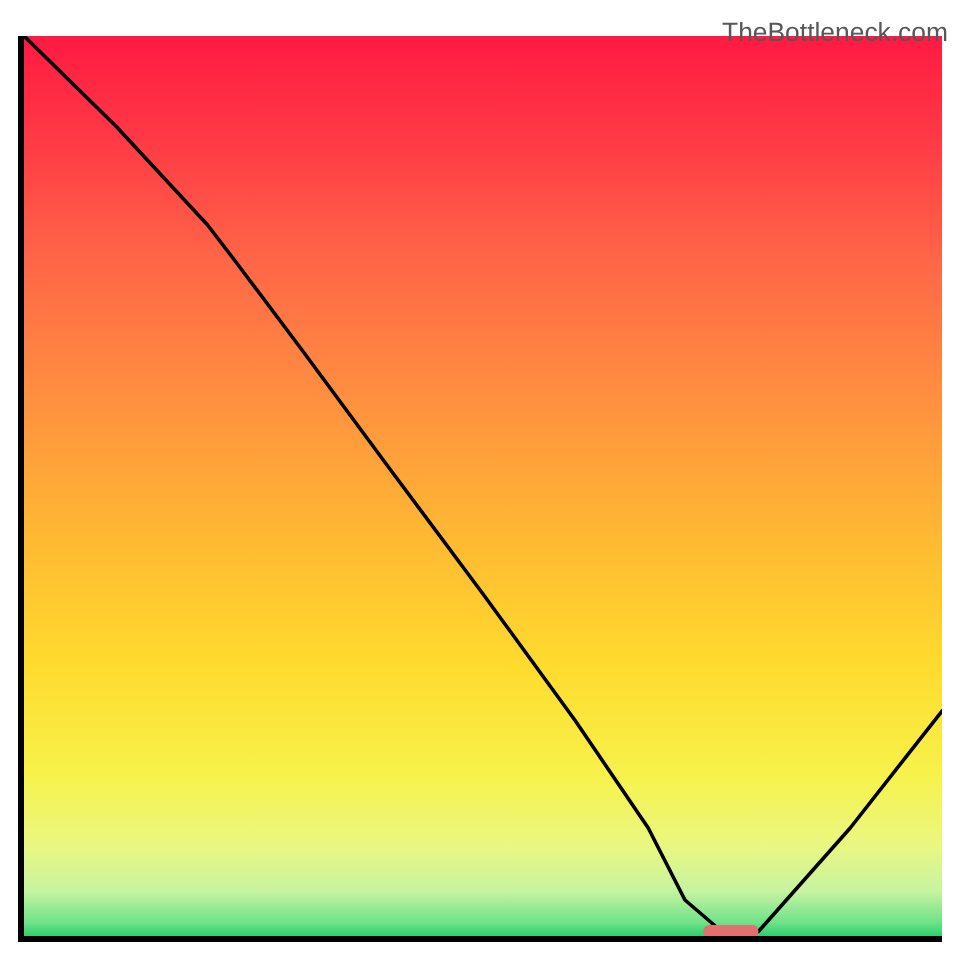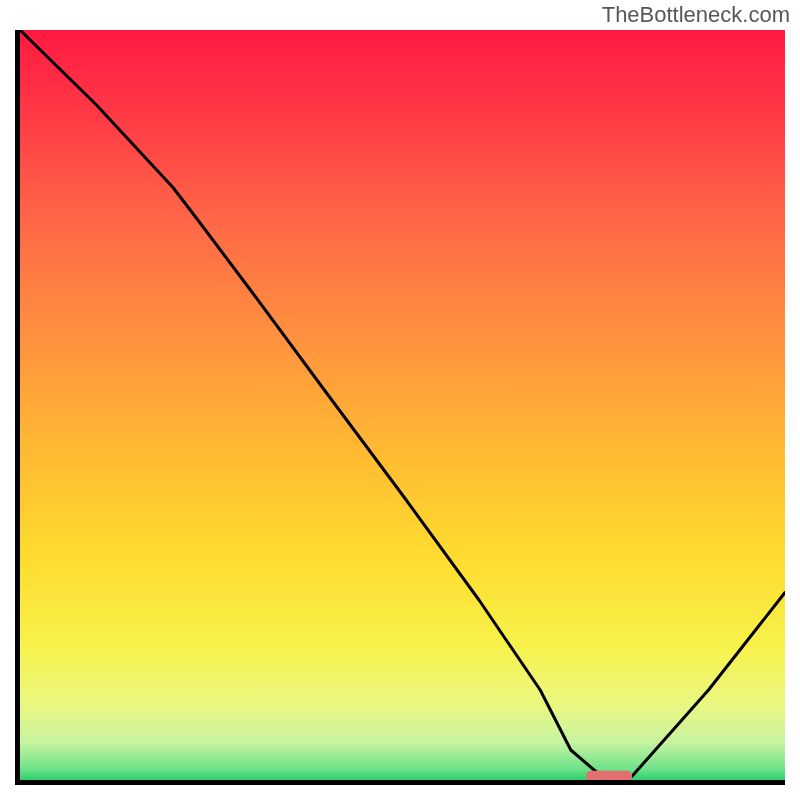--- a/index.html
+++ b/index.html
@@ -10,21 +10,21 @@
     background: #ffffff;
     font-family: Arial, Helvetica, sans-serif;
   }
   .container {
     position: relative;
     width: 800px;
     height: 800px;
   }
   .watermark {
     position: absolute;
-    top: 2px;
+    top: 14px;
     right: 10px;
     font-size: 22px;
     font-weight: 500;
     color: #575757;
     letter-spacing: 0px;
     z-index: 10;
   }
   .plot-wrap {
     position: absolute;
     left: 15px;

